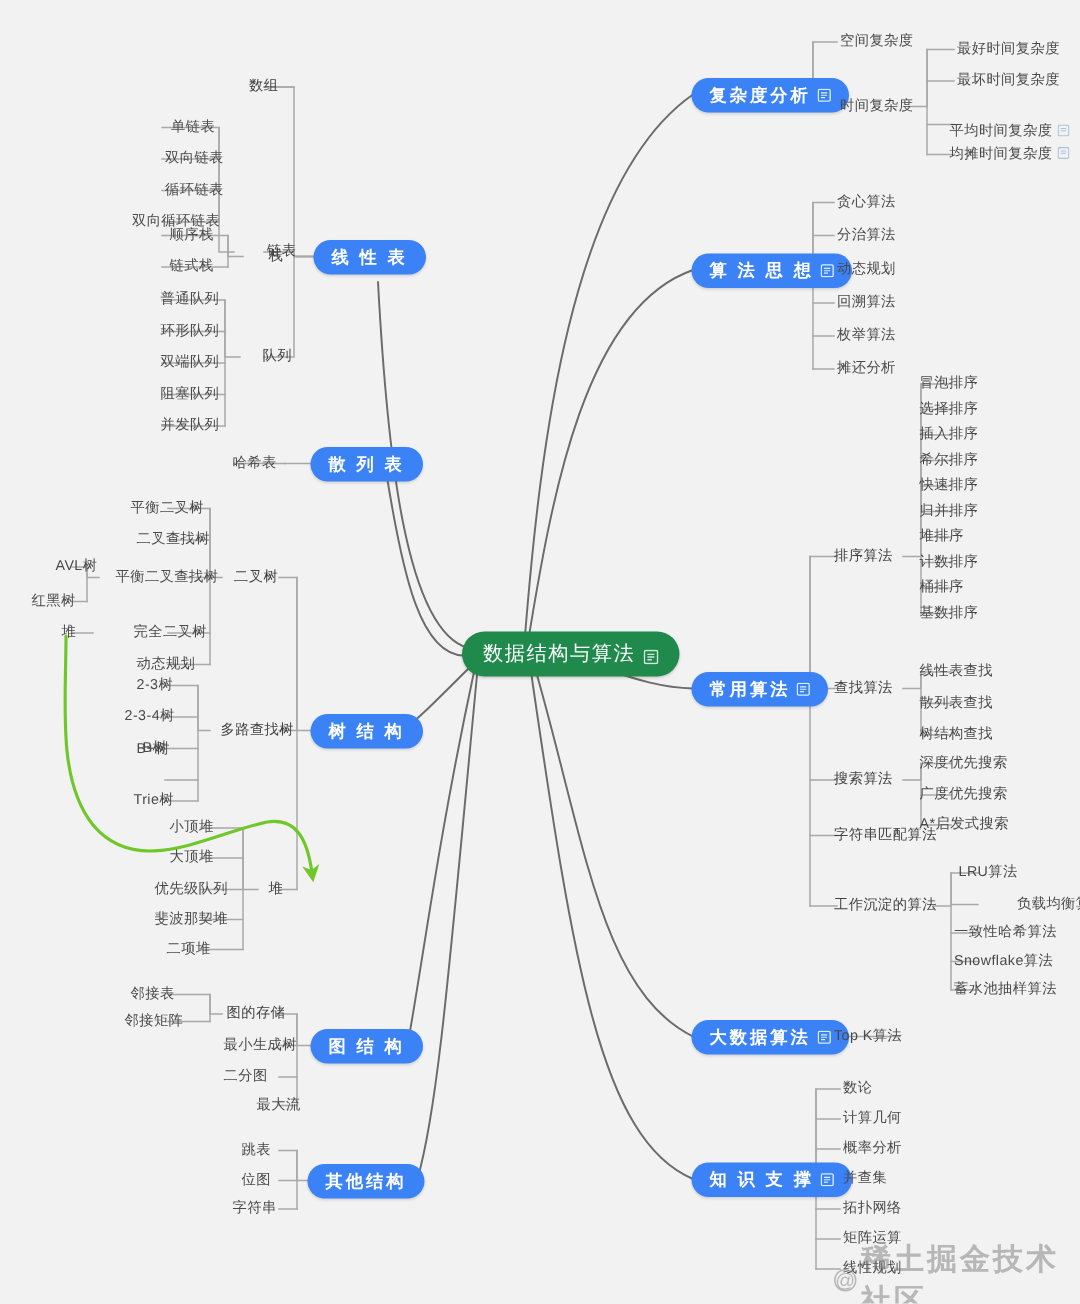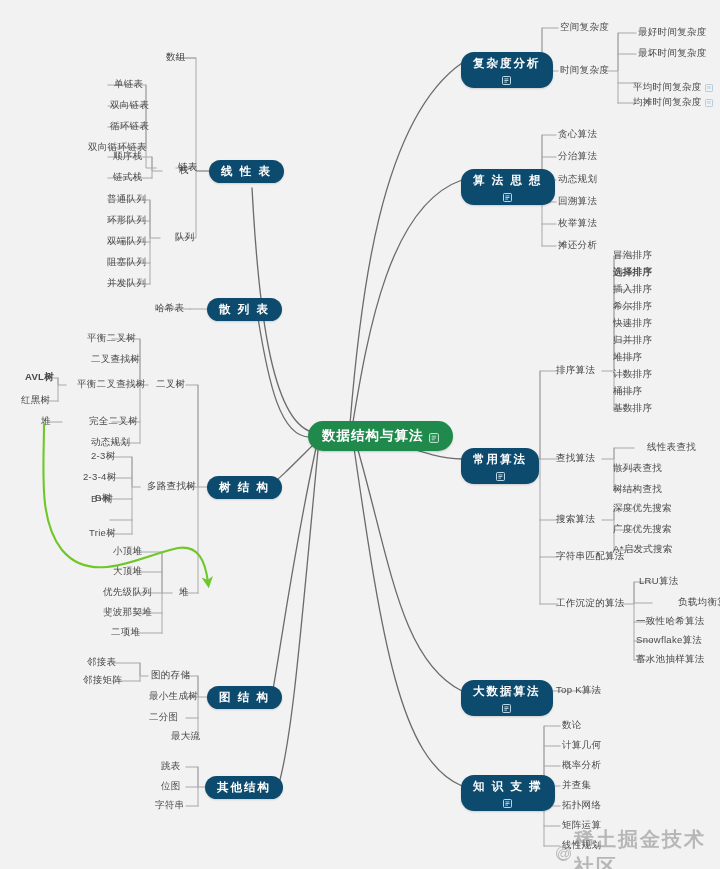--- a/index.html
+++ b/index.html
@@ -13,32 +13,32 @@
   #stage{position:absolute;left:0;top:0;width:720px;height:869px;}
   svg#wires{position:absolute;left:0;top:0;width:720px;height:869px;pointer-events:none;}
 
   .node{position:absolute;box-sizing:border-box;white-space:nowrap;}
 
   
   .root{
     background:#1f8a4c;color:#ffffff;
     border-radius:16px;
     padding:6px 14px;
-    font-size:13.5px;font-weight:bold;letter-spacing:1px;
+    font-size:13.5px;font-weight:normal;letter-spacing:1px;
     box-shadow:0 1px 2px rgba(0,0,0,.18);
     display:flex;align-items:center;gap:5px;
   }
   
   .l1{
-    background:#0c4a6e;color:#ffffff;
+    background:#3b82f6;color:#ffffff;
     border-radius:13px;
     padding:4px 12px;
     font-size:11.5px;font-weight:bold;letter-spacing:2px;
     box-shadow:0 1px 2px rgba(0,0,0,.15);
-    display:flex;align-items:center;gap:4px;flex-direction:column;
+    display:flex;align-items:center;gap:4px;
   }
   
   .leaf{
     color:#4a4a4a;font-size:9.5px;
     padding:1px 3px 2px 3px;
     letter-spacing:.3px;
     display:flex;align-items:center;gap:3px;
   }
   .leaf.mid{color:#414141;}
   .leaf .note{opacity:.85;}
@@ -355,21 +355,21 @@
     </div>
   <div class="node leaf" style="left:84px;top:331px;">
     <span>平衡二叉树</span>
     </div>
   <div class="node leaf" style="left:88px;top:352px;">
     <span>二叉查找树</span>
     </div>
   <div class="node leaf" style="left:74px;top:377px;">
     <span>平衡二叉查找树</span>
     </div>
-  <div class="node leaf" style="left:22px;top:370px;font-weight:bold;">
+  <div class="node leaf" style="left:34px;top:370px;">
     <span>AVL树</span>
     </div>
   <div class="node leaf" style="left:18px;top:393px;">
     <span>红黑树</span>
     </div>
   <div class="node leaf" style="left:86px;top:414px;">
     <span>完全二叉树</span>
     </div>
   <div class="node leaf" style="left:88px;top:435px;">
     <span>动态规划</span>
@@ -494,21 +494,21 @@
   <div class="node leaf" style="left:555px;top:238px;">
     <span>摊还分析</span>
     </div>
 
   <div class="node leaf mid" style="left:553px;top:363px;">
     <span>排序算法</span>
     </div>
   <div class="node leaf" style="left:610px;top:248px;">
     <span>冒泡排序</span>
     </div>
-  <div class="node leaf" style="left:610px;top:265px;font-weight:bold;">
+  <div class="node leaf" style="left:610px;top:265px;">
     <span>选择排序</span>
     </div>
   <div class="node leaf" style="left:610px;top:282px;">
     <span>插入排序</span>
     </div>
   <div class="node leaf" style="left:610px;top:299px;">
     <span>希尔排序</span>
     </div>
   <div class="node leaf" style="left:610px;top:316px;">
     <span>快速排序</span>
@@ -525,21 +525,21 @@
   <div class="node leaf" style="left:610px;top:384px;">
     <span>桶排序</span>
     </div>
   <div class="node leaf" style="left:610px;top:401px;">
     <span>基数排序</span>
     </div>
 
   <div class="node leaf mid" style="left:553px;top:451px;">
     <span>查找算法</span>
     </div>
-  <div class="node leaf" style="left:610px;top:440px;margin-left:34px;">
+  <div class="node leaf" style="left:610px;top:440px;">
     <span>线性表查找</span>
     </div>
   <div class="node leaf" style="left:610px;top:461px;">
     <span>散列表查找</span>
     </div>
   <div class="node leaf" style="left:610px;top:482px;">
     <span>树结构查找</span>
     </div>
 
   <div class="node leaf mid" style="left:553px;top:512px;">

